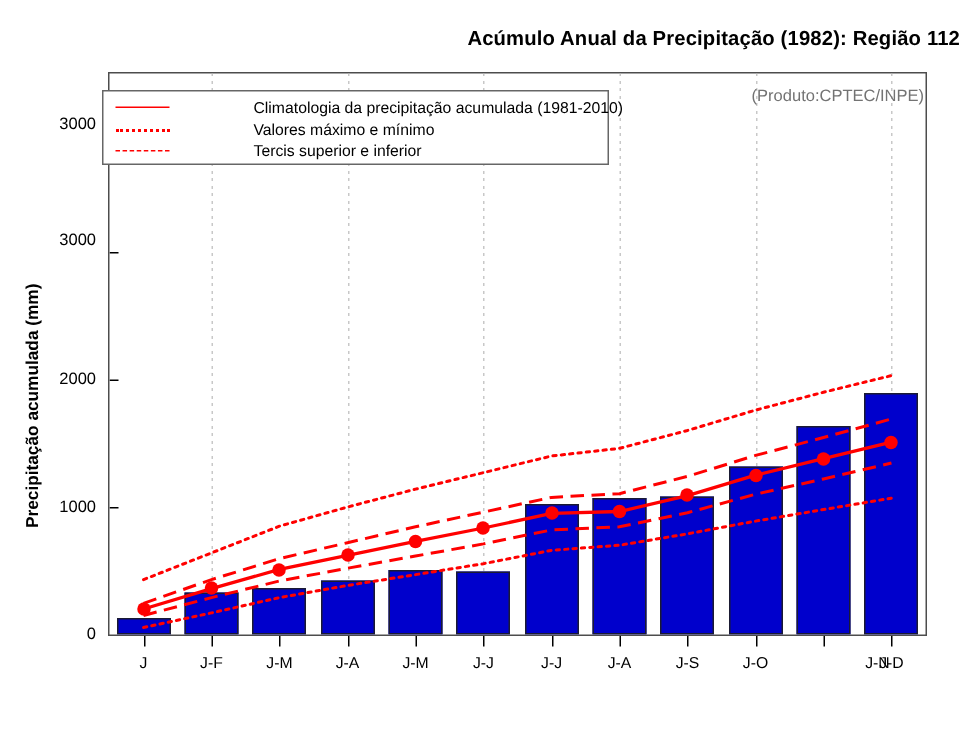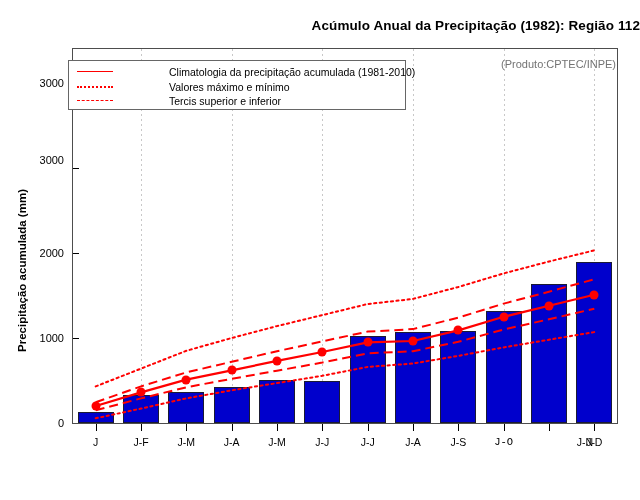--- a/index.html
+++ b/index.html
@@ -140,21 +140,21 @@
       <div class="xtick-label" style="left: 277px;">J-M</div>
       <div class="xtick-mark" style="left: 277px;"></div>
       <div class="xtick-label" style="left: 322.3px;">J-J</div>
       <div class="xtick-mark" style="left: 322.3px;"></div>
       <div class="xtick-label" style="left: 367.7px;">J-J</div>
       <div class="xtick-mark" style="left: 367.7px;"></div>
       <div class="xtick-label" style="left: 413px;">J-A</div>
       <div class="xtick-mark" style="left: 413px;"></div>
       <div class="xtick-label" style="left: 458.3px;">J-S</div>
       <div class="xtick-mark" style="left: 458.3px;"></div>
-      <div class="xtick-label" style="left: 503.7px; font-family: Liberation Mono, monospace;">J-O</div>
+      <div class="xtick-label" style="left: 503.7px;">J-O</div>
       <div class="xtick-mark" style="left: 503.7px;"></div>
       <div class="xtick-label" style="left: 549px; margin-left: 36px;">J-N</div>
       <div class="xtick-mark" style="left: 549px;"></div>
       <div class="xtick-label" style="left: 594.3px;">J-D</div>
       <div class="xtick-mark" style="left: 594.3px;"></div>
     </div>
 
   <div class="plot-frame">
     <div class="plot-inner">
       <div id="vgrid-layer">

